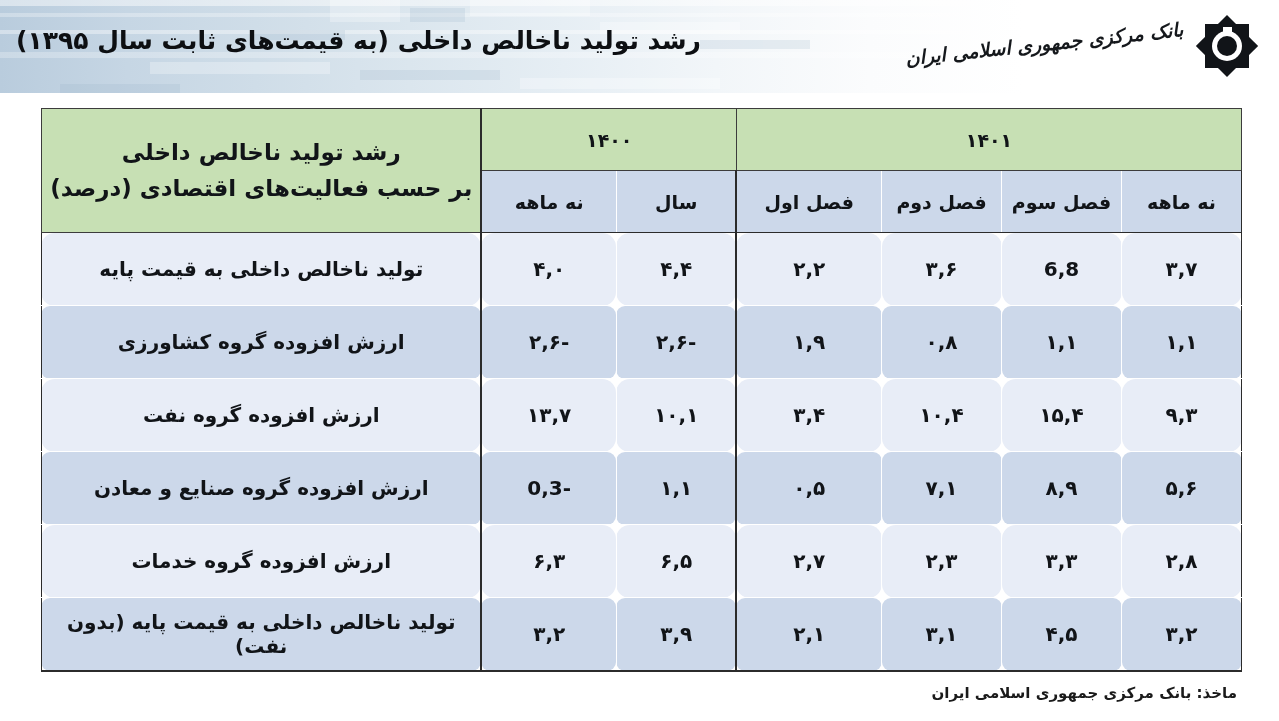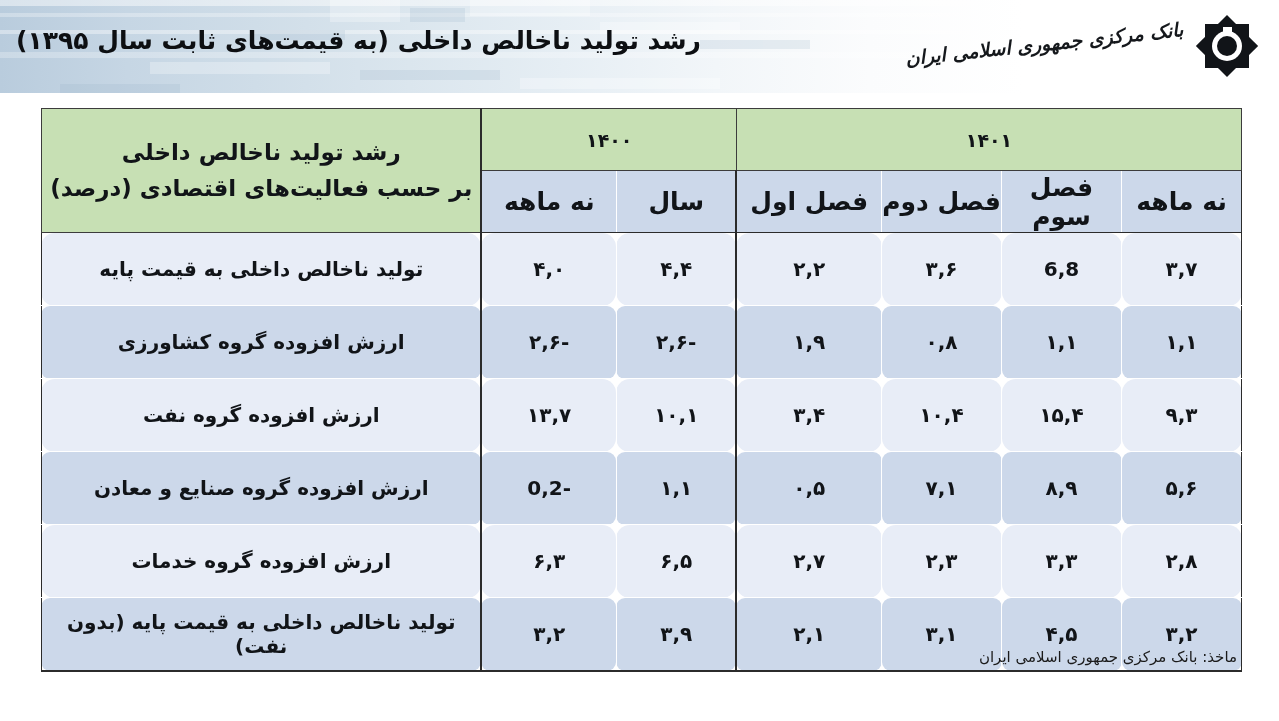--- a/index.html
+++ b/index.html
@@ -162,21 +162,21 @@
     font-size: 23px;
     color: #111418;
     line-height: 1.55;
     padding: 0 16px;
   }
 
   
   .hs {
     background: #ccd8ea;
     height: 62px;
-    font-size: 25px;
+    font-size: 19px;
     color: #111418;
     border-left: 1.4px solid #ffffff;
     border-right: 1.4px solid #ffffff;
     border-top: 1.6px solid #3c3c3c;
     border-bottom: 1.8px solid #2b2b2b;
   }
   .hs.grp-edge-l { border-left: 2.4px solid #2b2b2b; }
   .hs.tbl-edge-r { border-right: 1.8px solid #2b2b2b; }
 
   
@@ -201,23 +201,23 @@
     text-align: center;
     font-size: 20px;
     padding: 0 14px;
   }
   .accent { color: #ee1111; }
 
   
   .source {
     position: absolute;
     right: 42px;
-    top: 648px;
+    top: 684px;
     font-size: 15px;
-    font-weight: normal;
+    font-weight: bold;
     color: #1a1a1a;
     direction: rtl;
   }
 </style>
 </head>
 <body>
 
 <div class="banner">
   <div class="banner-streaks"></div>
   <div class="banner-blocks">
@@ -309,21 +309,21 @@
         <td class="grp-edge-l">۱۳,۷</td>
         <td class="label-cell tbl-edge-l">ارزش افزوده گروه نفت</td>
       </tr>
 
       <tr class="r-body r-dark">
         <td class="tbl-edge-r">۵,۶</td>
         <td>۸,۹</td>
         <td>۷,۱</td>
         <td class="grp-edge-l">۰,۵</td>
         <td>۱,۱</td>
-        <td class="grp-edge-l">-0,2</td>
+        <td class="grp-edge-l">-0,3</td>
         <td class="label-cell tbl-edge-l">ارزش افزوده گروه صنایع و معادن</td>
       </tr>
 
       <tr class="r-body r-light">
         <td class="tbl-edge-r">۲,۸</td>
         <td>۳,۳</td>
         <td>۲,۳</td>
         <td class="grp-edge-l">۲,۷</td>
         <td>۶,۵</td>
         <td class="grp-edge-l">۶,۳</td>

